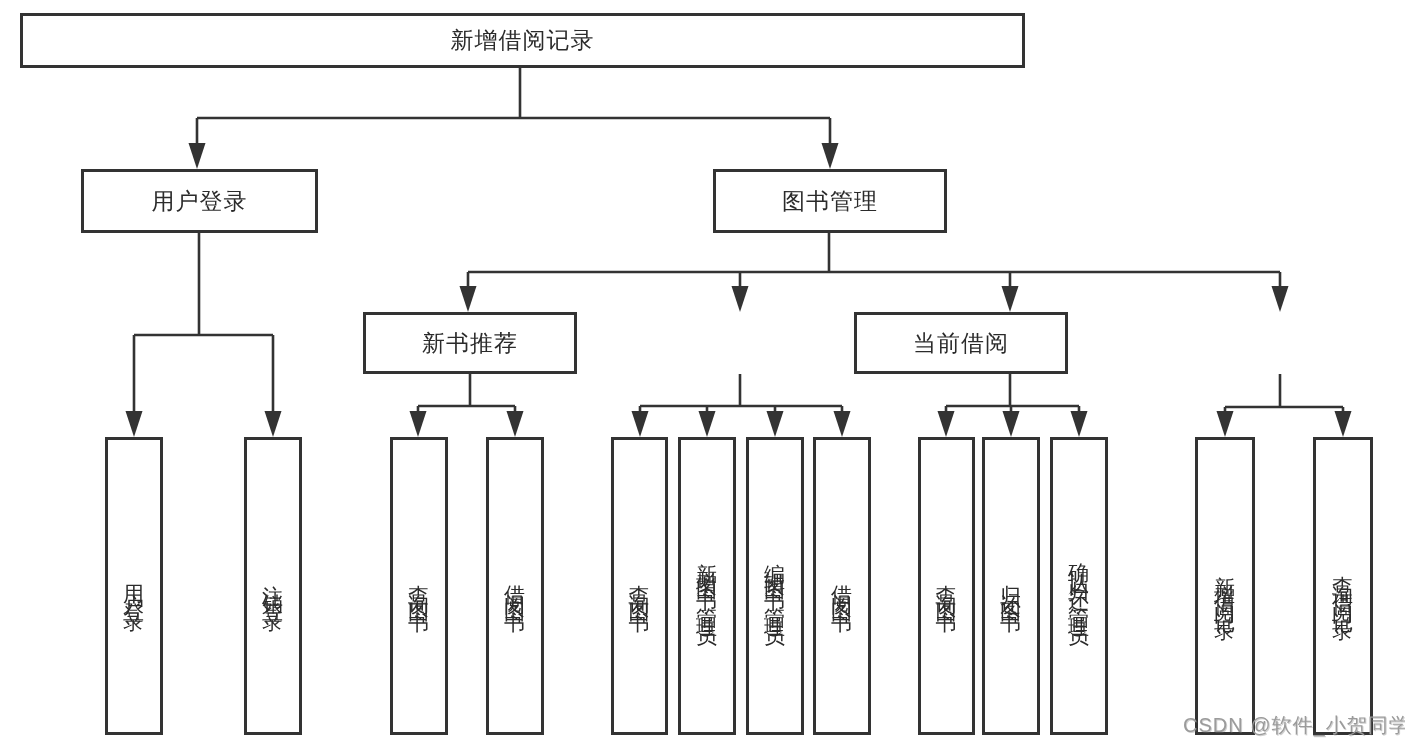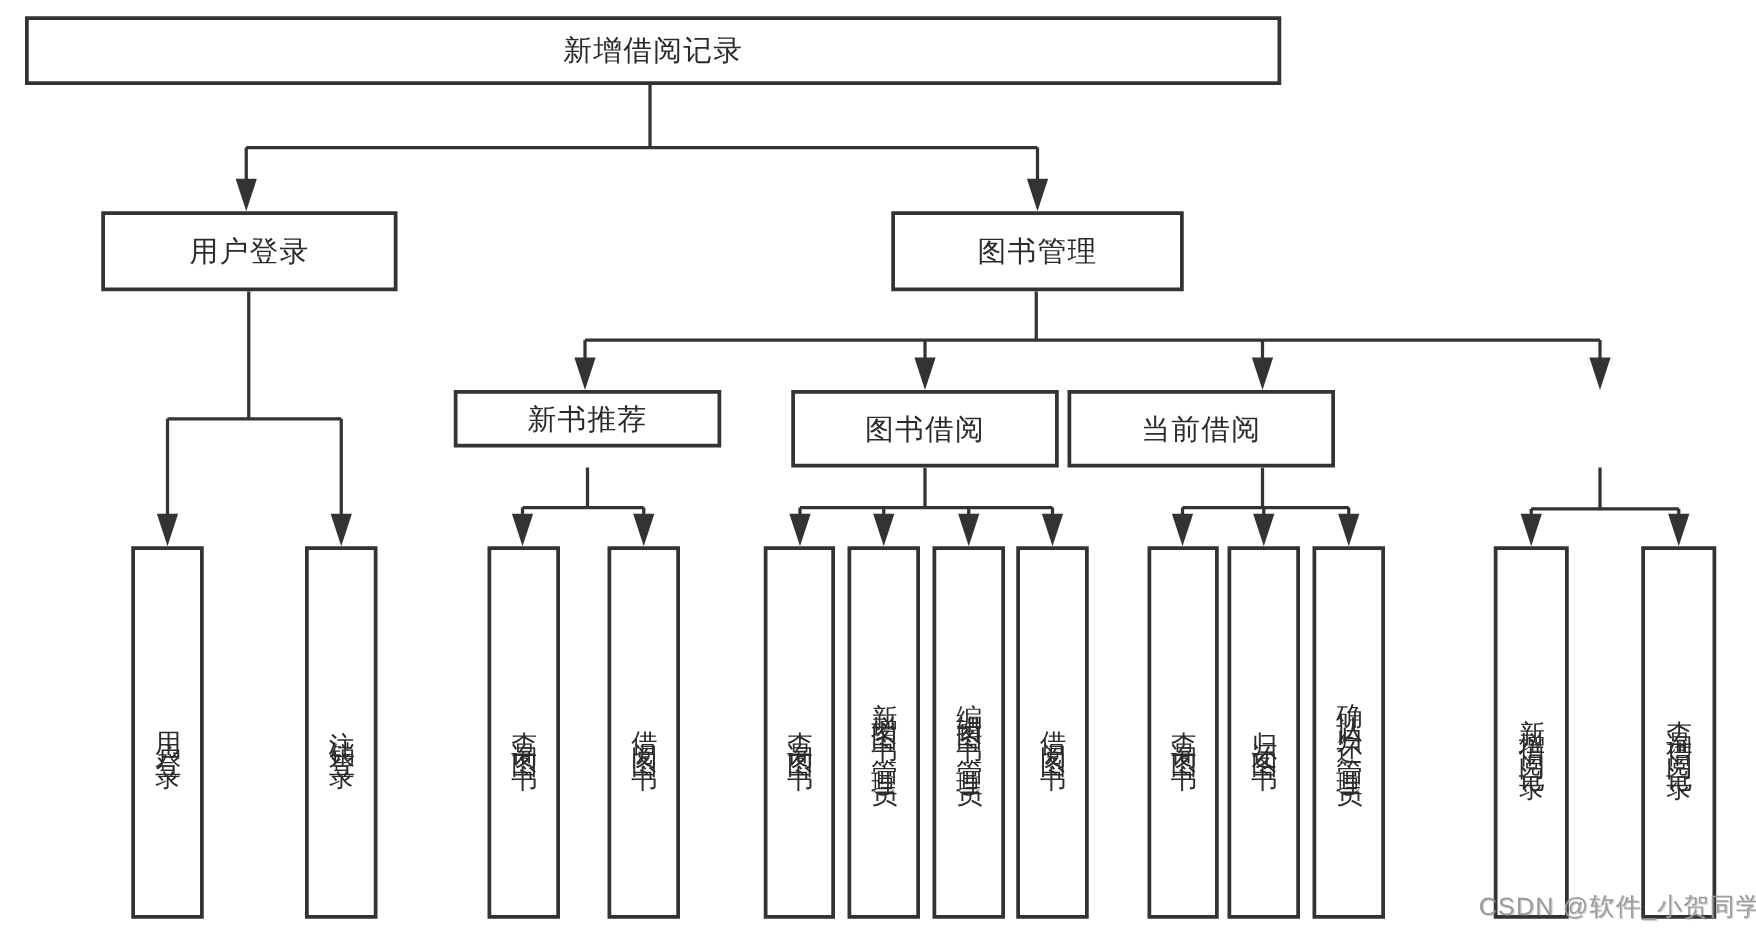--- a/index.html
+++ b/index.html
@@ -95,22 +95,21 @@
       <polygon points="1216.5,411 1233.5,411 1225,437"></polygon>
       <polygon points="1334.5,411 1351.5,411 1343,437"></polygon>
     </g>
   </svg>
 
   <div class="node h" style="left:20px; top:13px; width:1005px; height:55px;">新增借阅记录</div>
 
   <div class="node h" style="left:81px; top:169px; width:237px; height:64px;">用户登录</div>
   <div class="node h" style="left:713px; top:169px; width:234px; height:64px;text-align:center;">图书管理</div>
 
-  <div class="node h" style="left:363px; top:312px; width:214px; height:46px;">新书推荐</div>
-  <div class="node h" style="left:633px; top:312px; width:214px; height:62px;">图书借阅</div>
+  <div class="node h" style="left:363px; top:312px; width:214px; height:62px;">新书推荐</div>
   <div class="node h" style="left:854px; top:312px; width:214px; height:62px;">当前借阅</div>
 
   <div class="node v" style="left:105px; top:437px; width:58px; height:298px;">用户登录</div>
   <div class="node v" style="left:244px; top:437px; width:58px; height:298px;">注销登录</div>
 
   <div class="node v" style="left:390px; top:437px; width:58px; height:298px;">查询图书</div>
   <div class="node v" style="left:486px; top:437px; width:58px; height:298px;">借阅图书</div>
 
   <div class="node v" style="left:611px; top:437px; width:57px; height:298px;">查询图书</div>
   <div class="node v" style="left:678px; top:437px; width:58px; height:298px;">新增图书（管理员）</div>

